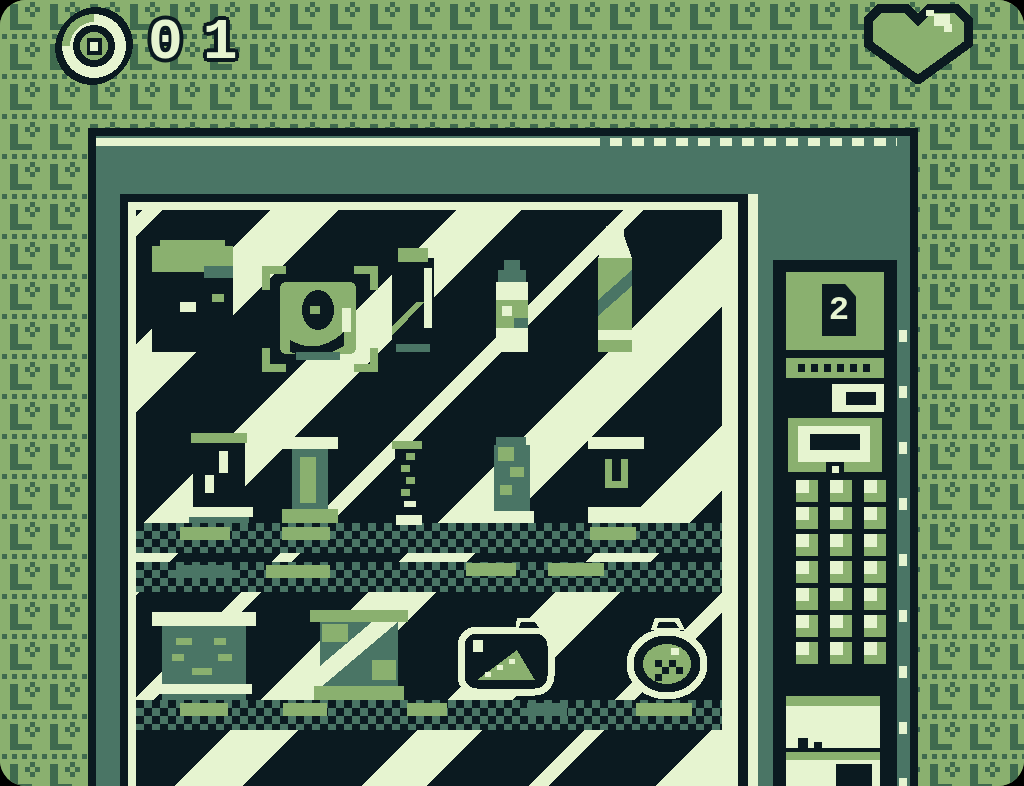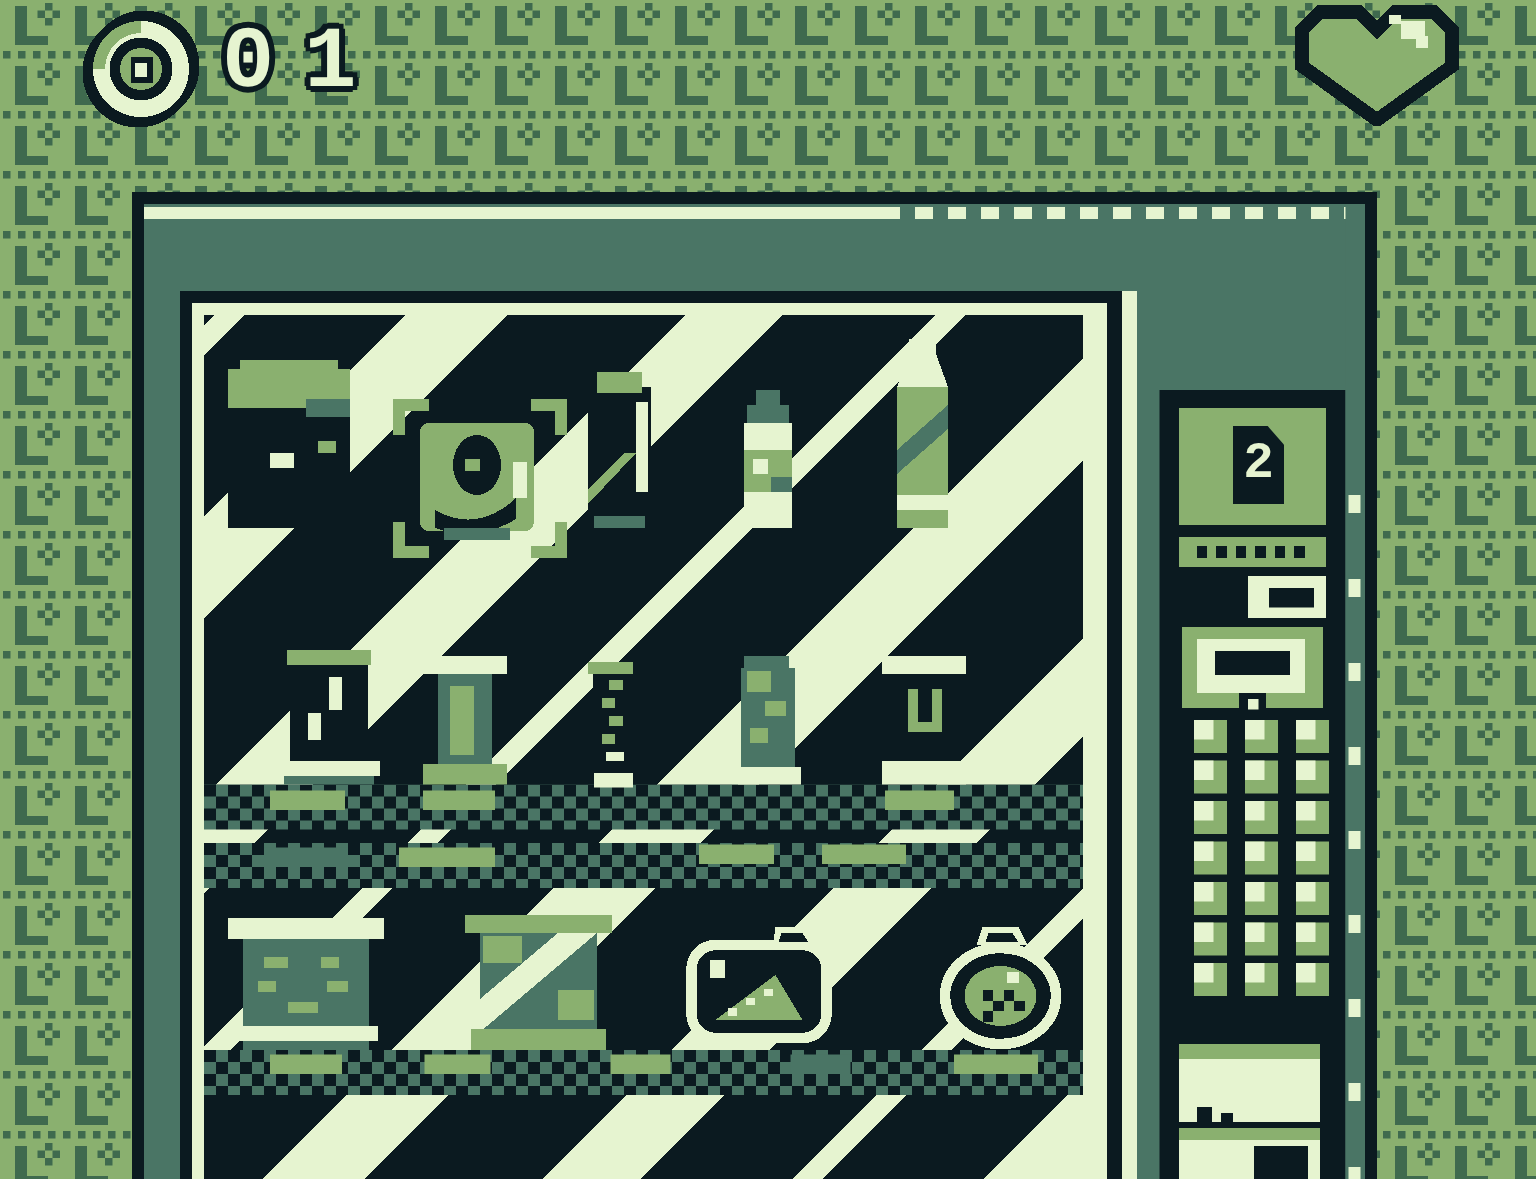--- a/index.html
+++ b/index.html
@@ -4,21 +4,21 @@
 <style>
   :root{
     --k:#0b1a20;  
     --g:#3f6a4e;  
     --t:#4a7565;  
     --m:#8ab06f;  
     --l:#e6f4d0;  
   }
   html,body{margin:0;padding:0;background:#000;}
   #stage{position:relative;width:1024px;height:786px;overflow:hidden;background:var(--m);
-         font-family:"Liberation Mono","DejaVu Sans Mono",monospace;}
+         font-family:"Liberation Mono","DejaVu Sans Mono",monospace;border-radius:26px;}
   #stage *{box-sizing:border-box;}
   .abs{position:absolute;}
 
   
   #hud-count{left:148px;top:10px;font-size:58px;font-weight:bold;color:var(--l);
     letter-spacing:20px;line-height:66px;
     text-shadow:-4px 0 var(--k),4px 0 var(--k),0 -4px var(--k),0 4px var(--k),
                 -3px -3px var(--k),3px 3px var(--k),-3px 3px var(--k),3px -3px var(--k);}
 
   

